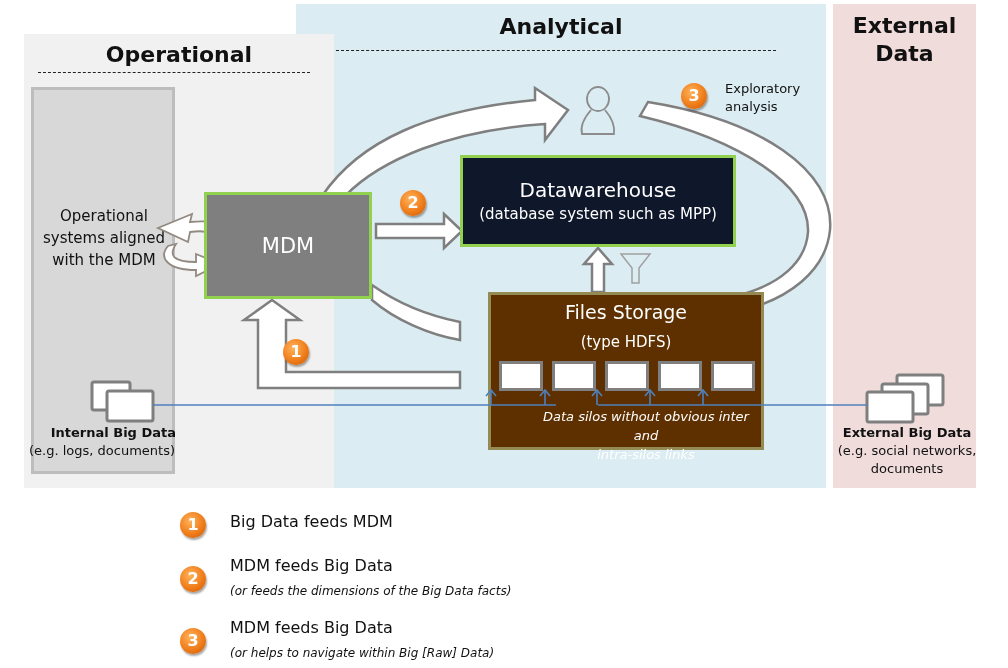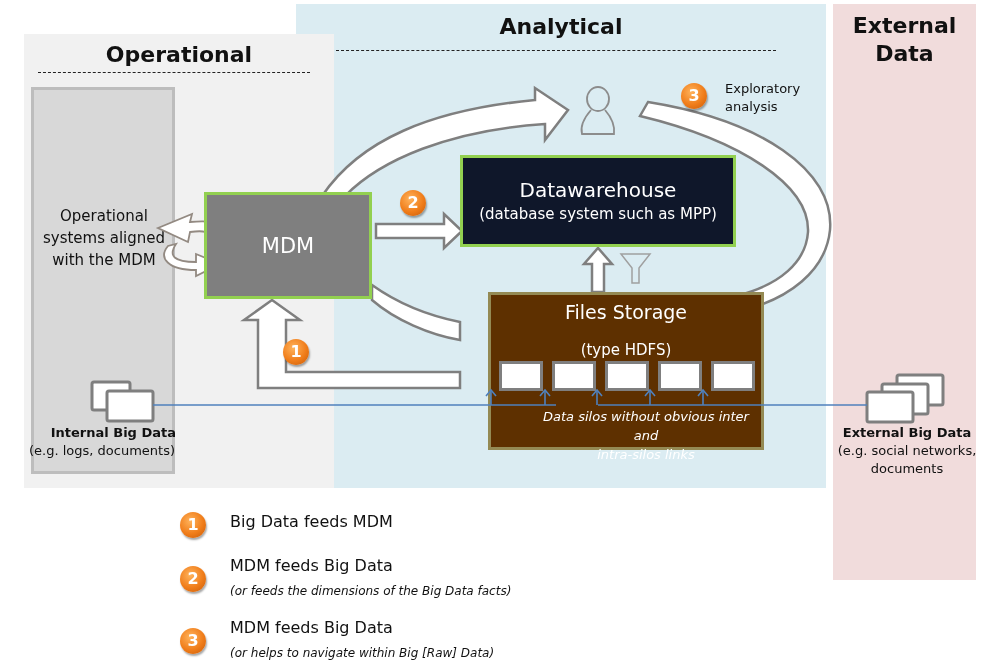--- a/index.html
+++ b/index.html
@@ -1,37 +1,37 @@
 <!DOCTYPE html>
 <html><head>
   <meta charset="utf-8">
   <style>
     html, body { margin: 0; padding: 0; background: #ffffff; }
     body { width: 1008px; height: 668px; position: relative; overflow: hidden;
            font-family: "DejaVu Sans", "Liberation Sans", sans-serif; color: #111; }
     .abs { position: absolute; }
     .zone-op { left: 24px; top: 34px; width: 310px; height: 454px; background: #f1f1f1; }
     .zone-an { left: 296px; top: 4px; width: 530px; height: 484px; background: #dbecf2; }
-    .zone-ex { left: 833px; top: 4px; width: 143px; height: 576px; background: #f1dcdc; }
+    .zone-ex { left: 833px; top: 4px; width: 143px; height: 484px; background: #f1dcdc; }
     .zone-title { position: absolute; font-weight: bold; font-size: 22px; text-align: center; }
     .dash { position: absolute; border-top: 1px dashed #222; height: 0; }
     .op-box { left: 31px; top: 87px; width: 144px; height: 387px; background: #d8d8d8;
               border: 3px solid #bdbdbd; box-sizing: border-box; }
     .op-text { left: 34px; top: 205px; width: 140px; text-align: center; font-size: 15px; line-height: 22px; }
     .mdm-box { left: 204px; top: 192px; width: 168px; height: 107px; background: #7f7f7f;
                border: 3px solid #92d050; box-sizing: border-box; color: #fff;
                display: flex; align-items: center; justify-content: center; font-size: 21px; }
     .dw-box { left: 460px; top: 155px; width: 276px; height: 92px; background: #0f172a;
               border: 3px solid #92d050; box-sizing: border-box; color: #fff; text-align: center; }
     .dw-title { font-size: 20px; margin-top: 20px; }
     .dw-sub { font-size: 15px; margin-top: 3px; }
     .fs-box { left: 488px; top: 292px; width: 276px; height: 158px; background: #5e3000;
               border: 3px solid #948a54; box-sizing: border-box; color: #fff; text-align: center; }
     .fs-title { font-size: 19px; margin-top: 6px; }
-    .fs-sub { font-size: 15px; margin-top: 18px; }
+    .fs-sub { font-size: 15px; margin-top: 10px; }
     .silo { position: absolute; top: 66px; width: 44px; height: 30px; background: #fff;
             border: 3px solid #7f7f7f; box-sizing: border-box; }
     .fs-note { position: absolute; left: 0; right: 0; top: 112px; font-size: 13px; font-style: italic; line-height: 19px; padding-left: 40px; }
     .badge { position: absolute; width: 26px; height: 26px; border-radius: 50%;
              background: radial-gradient(circle at 40% 35%, #ffb35c 0%, #f07d1a 55%, #c65a08 100%);
              color: #fff; font-weight: bold; font-size: 16px; text-align: center; line-height: 26px;
              box-shadow: 1px 2px 2px rgba(0,0,0,0.35); }
     .small-label { position: absolute; font-size: 13px; text-align: center; line-height: 18px; }
     .small-label b { font-weight: bold; }
     .legend-item { position: absolute; left: 180px; }

